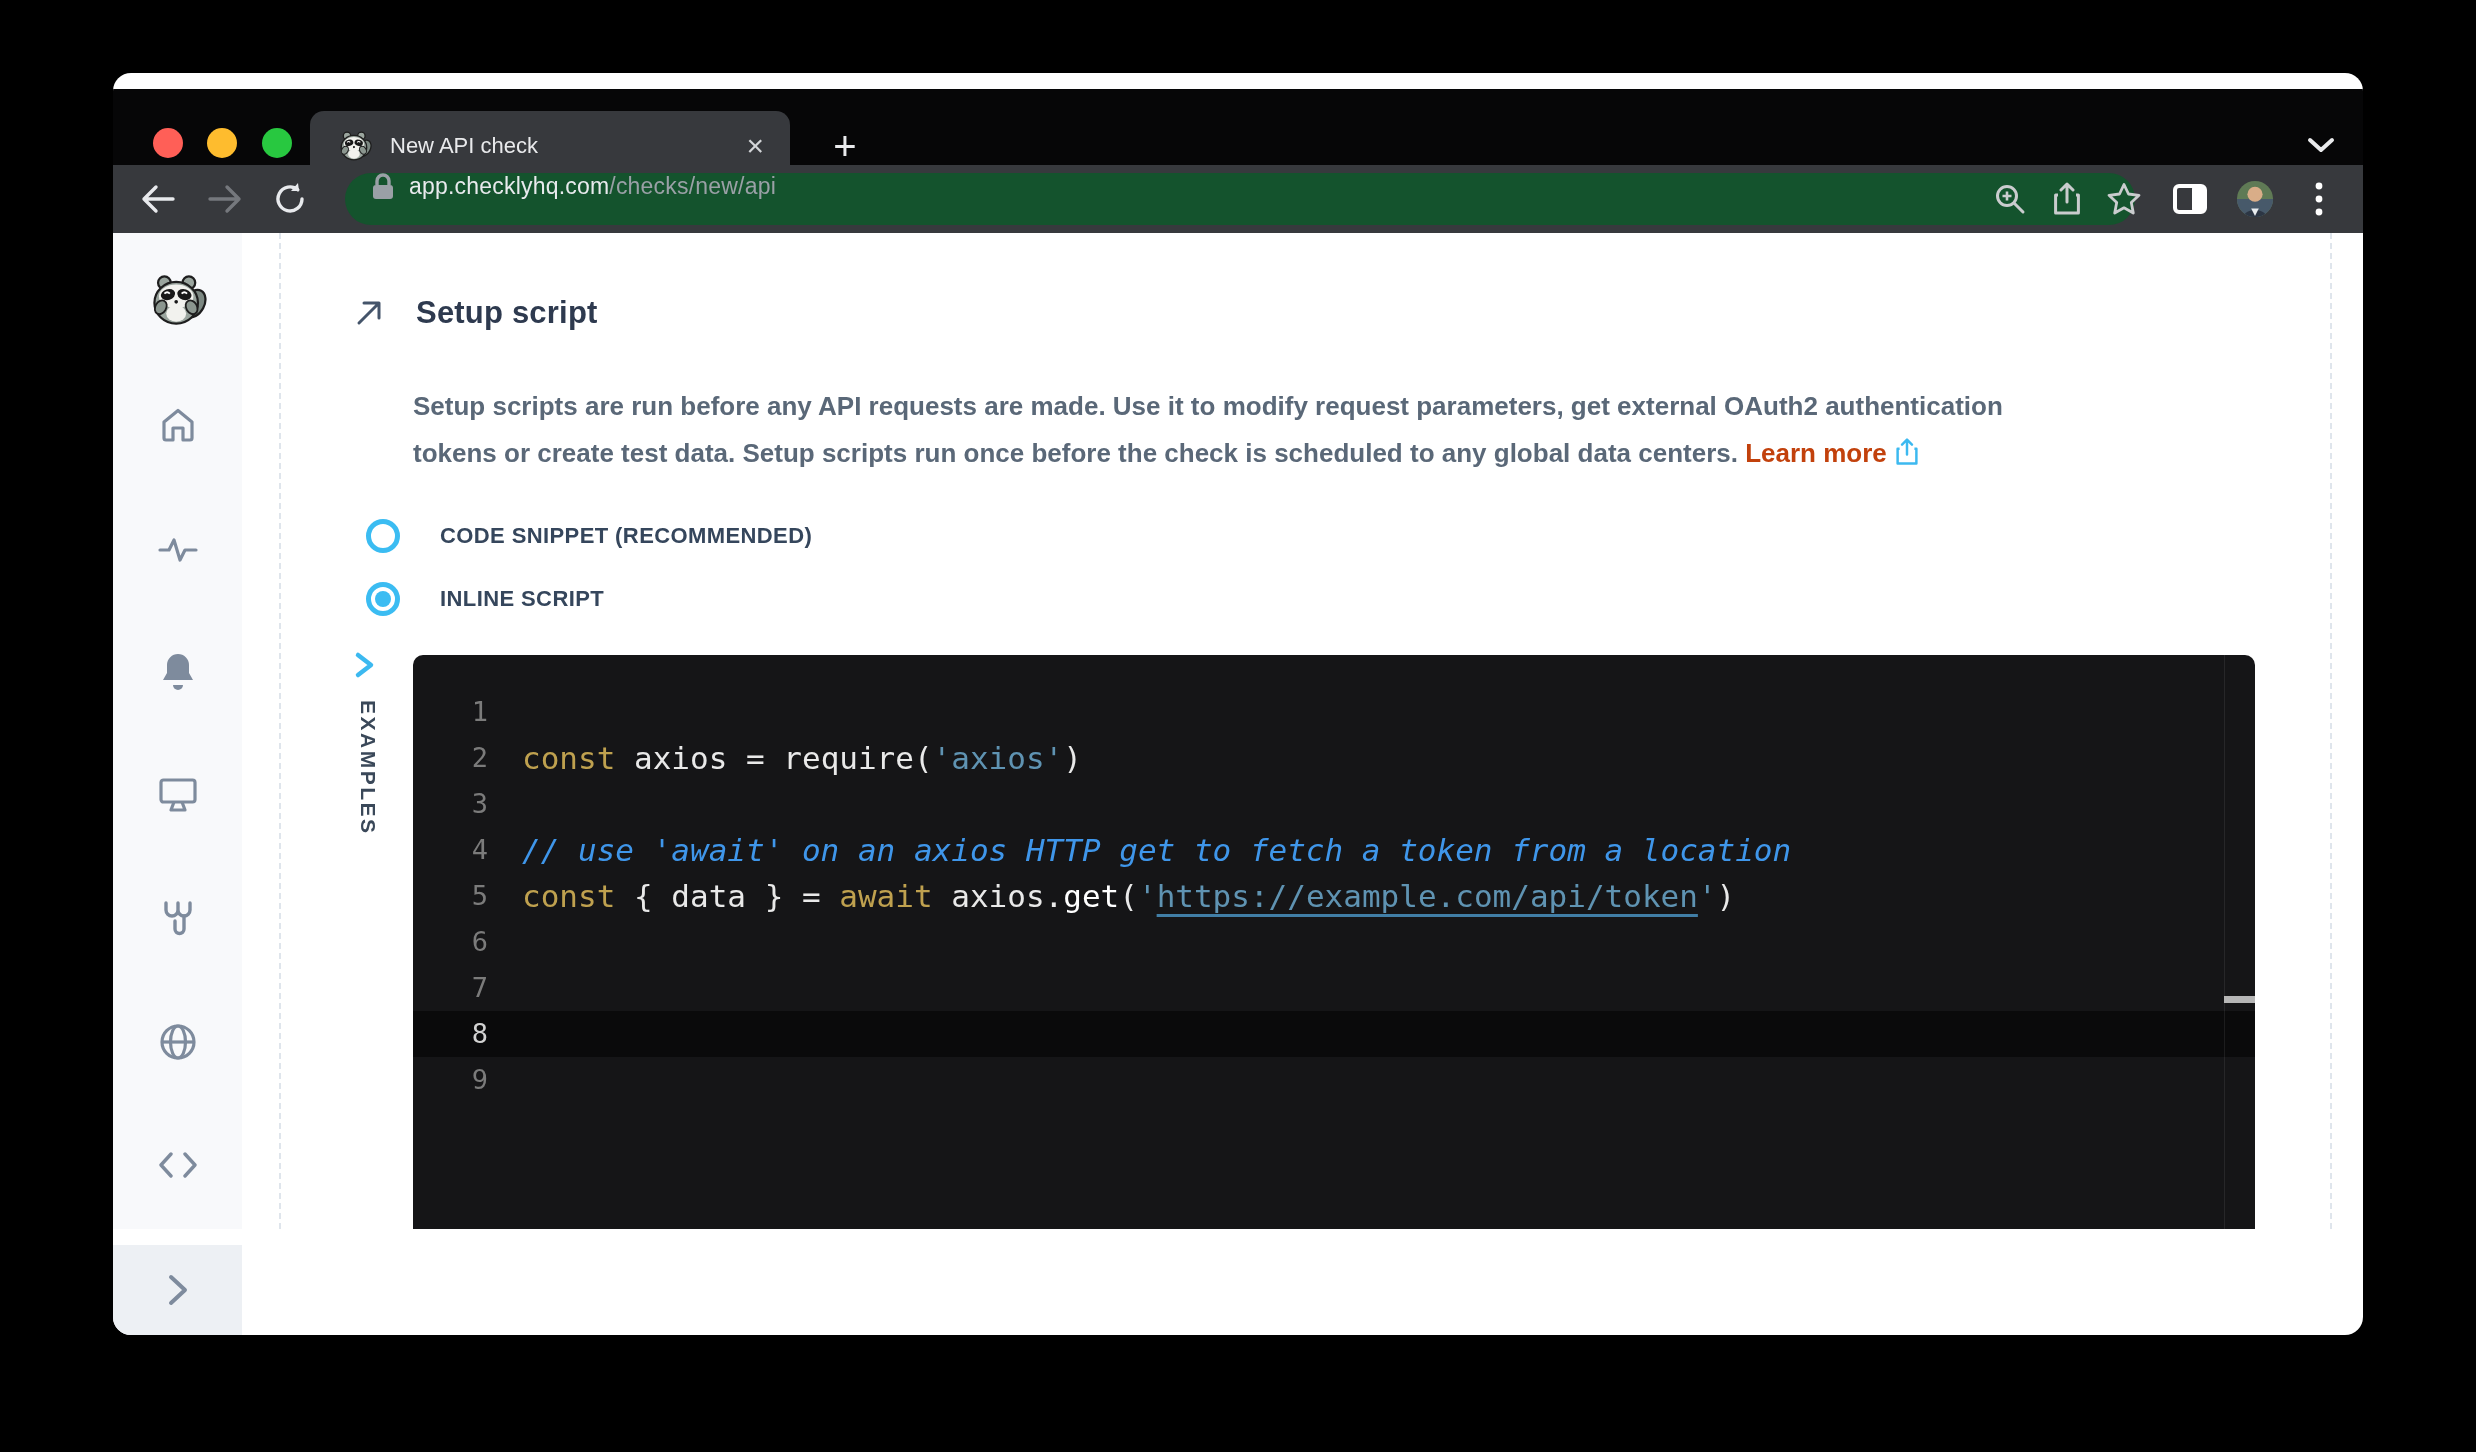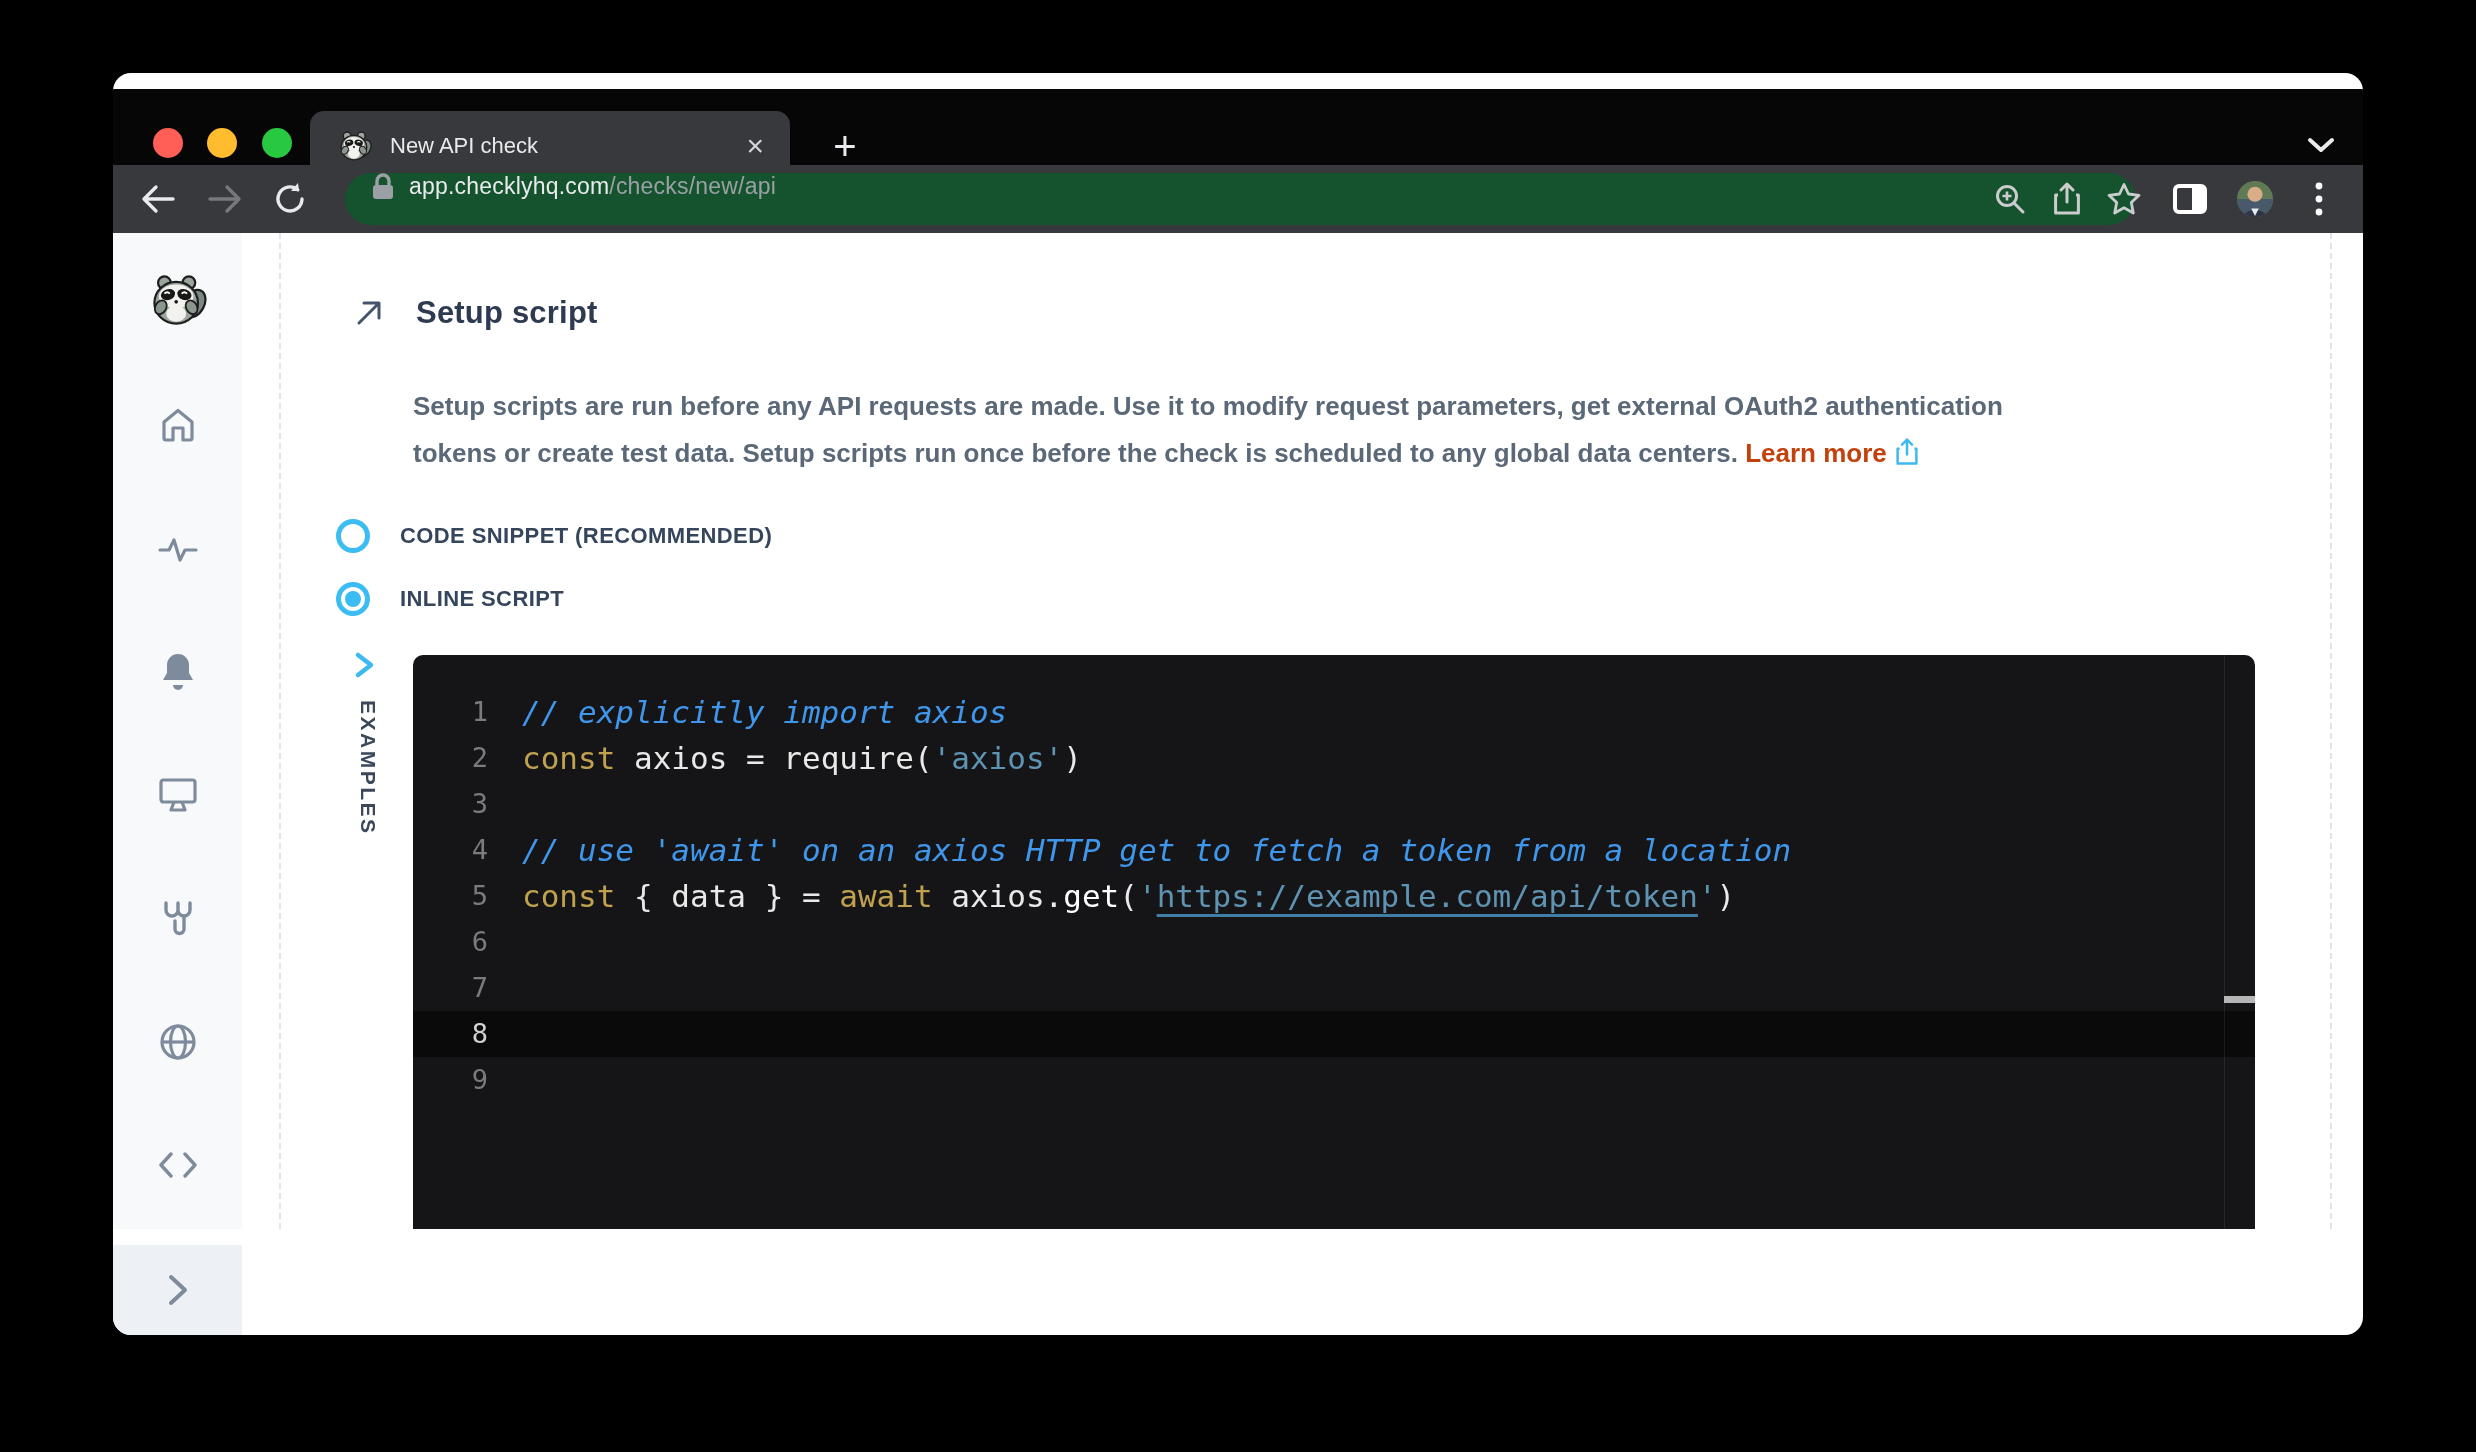--- a/index.html
+++ b/index.html
@@ -46,21 +46,21 @@
   .guide-left { left:37px; }
   .guide-right { left:2088px; }
 
   .heading-row { position:absolute; left:112px; top:62px; display:flex; align-items:center; gap:32px; }
   .page-title { font-size:31px; font-weight:700; color:#2e3a4f; letter-spacing:0.2px; }
 
   .desc { position:absolute; left:171px; top:150px; width:1930px; font-size:26px; line-height:47px; color:#5a6878;font-weight:bold; }
   .learn-more { color:#c2410c; }
   .ext-ic { display:inline-block; vertical-align:-4px; margin-left:8px; }
 
-  .radio-row { position:absolute; left:94px; display:flex; align-items:center; gap:30px; }
+  .radio-row { position:absolute; left:124px; display:flex; align-items:center; gap:40px; }
   .radio-row-0 { top:286px; }
   .radio-row-1 { top:349px; }
   .radio-circle { width:34px; height:34px; border-radius:50%; border:5px solid #3bbcf2; background:#fff;
                   flex:none; display:flex; align-items:center; justify-content:center; }
   .radio-row.selected .radio-circle::after { content:""; width:16px; height:16px; border-radius:50%; background:#3bbcf2; }
   .radio-label { font-size:22px; font-weight:700; color:#35465c; letter-spacing:0.4px; }
 
   .examples-chevron { position:absolute; left:112px; top:418px; }
   .examples-label { position:absolute; left:114px; top:467px; writing-mode:vertical-rl;
                     font-size:21px; font-weight:700; color:#3a4859; letter-spacing:2.5px; }
@@ -308,21 +308,21 @@
 
       <div class="examples-chevron">
         <svg width="22" height="28" viewBox="0 0 22 28">
             <polyline points="4,4 17,14 4,24" fill="none" stroke="#3cb9f0" stroke-width="4.5" stroke-linecap="round" stroke-linejoin="round"></polyline>
           </svg>
       </div>
       <div class="examples-label">EXAMPLES</div>
 
       <div class="editor">
         <div class="code-lines">
-            <div class="code-row"><span class="ln">1</span><span class="code"><span class="tk-cm">// explicitly import axios</span></span></div>
+            <div class="code-row"><span class="ln">1</span></div>
             <div class="code-row"><span class="ln">2</span><span class="code"><span class="tk-kw">const</span><span class="tk-tx"> axios = require(</span><span class="tk-str">'axios'</span><span class="tk-tx">)</span></span></div>
             <div class="code-row"><span class="ln">3</span><span class="code"></span></div>
             <div class="code-row"><span class="ln">4</span><span class="code"><span class="tk-cm">// use 'await' on an axios HTTP get to fetch a token from a location</span></span></div>
             <div class="code-row"><span class="ln">5</span><span class="code"><span class="tk-kw">const</span><span class="tk-tx"> { data } = </span><span class="tk-kw">await</span><span class="tk-tx"> axios.</span><span class="tk-fn">get</span><span class="tk-tx">(</span><span class="tk-str">'</span><span class="tk-lk">https://example.com/api/token</span><span class="tk-str">'</span><span class="tk-tx">)</span></span></div>
             <div class="code-row"><span class="ln">6</span><span class="code"></span></div>
             <div class="code-row"><span class="ln">7</span></div>
             <div class="code-row active"><span class="ln">8</span></div>
             <div class="code-row"><span class="ln">9</span><span class="code"></span></div>
           </div>
         <div class="scroll-gutter">

